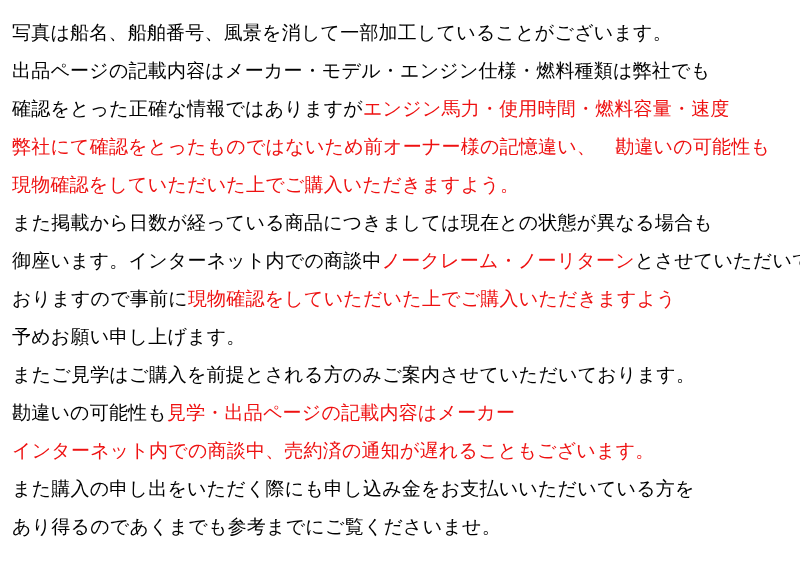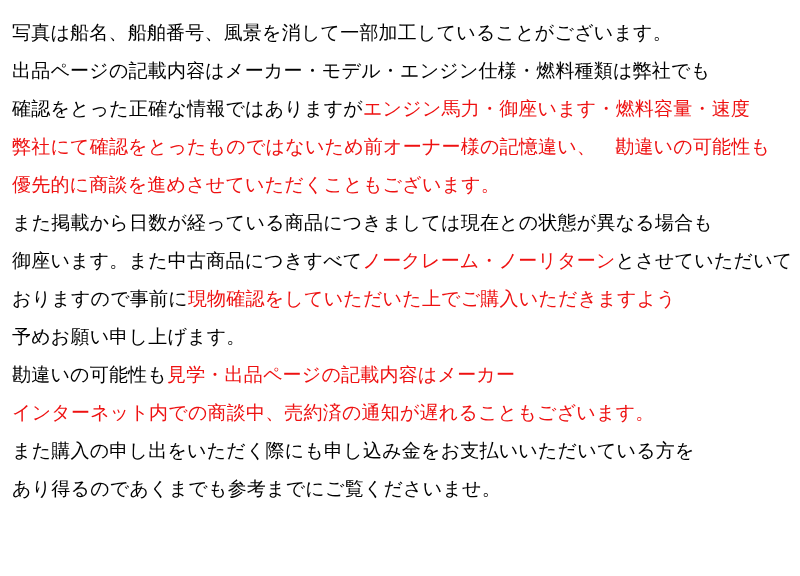--- a/index.html
+++ b/index.html
@@ -30,24 +30,25 @@
   }
   .seg.black { color: #000000; }
   .seg.red { color: #ee1111; }
 </style>
 </head>
 <body>
 
 <div id="notice">
     <div class="line"><span class="seg black">写真は船名、船舶番号、風景を消して一部加工していることがございます。</span></div>
     <div class="line"><span class="seg black">出品ページの記載内容はメーカー・モデル・エンジン仕様・燃料種類は弊社でも</span></div>
-    <div class="line"><span class="seg black">確認をとった正確な情報ではありますが</span><span class="seg red">エンジン馬力・御座います・燃料容量・速度</span></div>
+    <div class="line"><span class="seg black">確認をとった正確な情報ではありますが</span><span class="seg red">エンジン馬力・使用時間・燃料容量・速度</span></div>
     <div class="line"><span class="seg red">弊社にて確認をとったものではないため前オーナー様の記憶違い、　勘違いの可能性も</span></div>
-    <div class="line"><span class="seg red">優先的に商談を進めさせていただくこともございます。</span></div>
+    <div class="line"><span class="seg red">現物確認をしていただいた上でご購入いただきますよう。</span></div>
     <div class="line"><span class="seg black">また掲載から日数が経っている商品につきましては現在との状態が異なる場合も</span></div>
-    <div class="line"><span class="seg black">御座います。また中古商品につきすべて</span><span class="seg red">ノークレーム・ノーリターン</span><span class="seg black">とさせていただいて</span></div>
+    <div class="line"><span class="seg black">御座います。インターネット内での商談中</span><span class="seg red">ノークレーム・ノーリターン</span><span class="seg black">とさせていただいて</span></div>
     <div class="line"><span class="seg black">おりますので事前に</span><span class="seg red">現物確認をしていただいた上でご購入いただきますよう</span></div>
     <div class="line"><span class="seg black">予めお願い申し上げます。</span></div>
+    <div class="line"><span class="seg black">またご見学はご購入を前提とされる方のみご案内させていただいております。</span></div>
     <div class="line"><span class="seg black">勘違いの可能性も</span><span class="seg red">見学・出品ページの記載内容はメーカー</span></div>
     <div class="line"><span class="seg red">インターネット内での商談中、売約済の通知が遅れることもございます。</span></div>
     <div class="line"><span class="seg black">また購入の申し出をいただく際にも申し込み金をお支払いいただいている方を</span></div>
     <div class="line"><span class="seg black">あり得るのであくまでも参考までにご覧くださいませ。</span></div>
   </div>
 
 </body></html>

